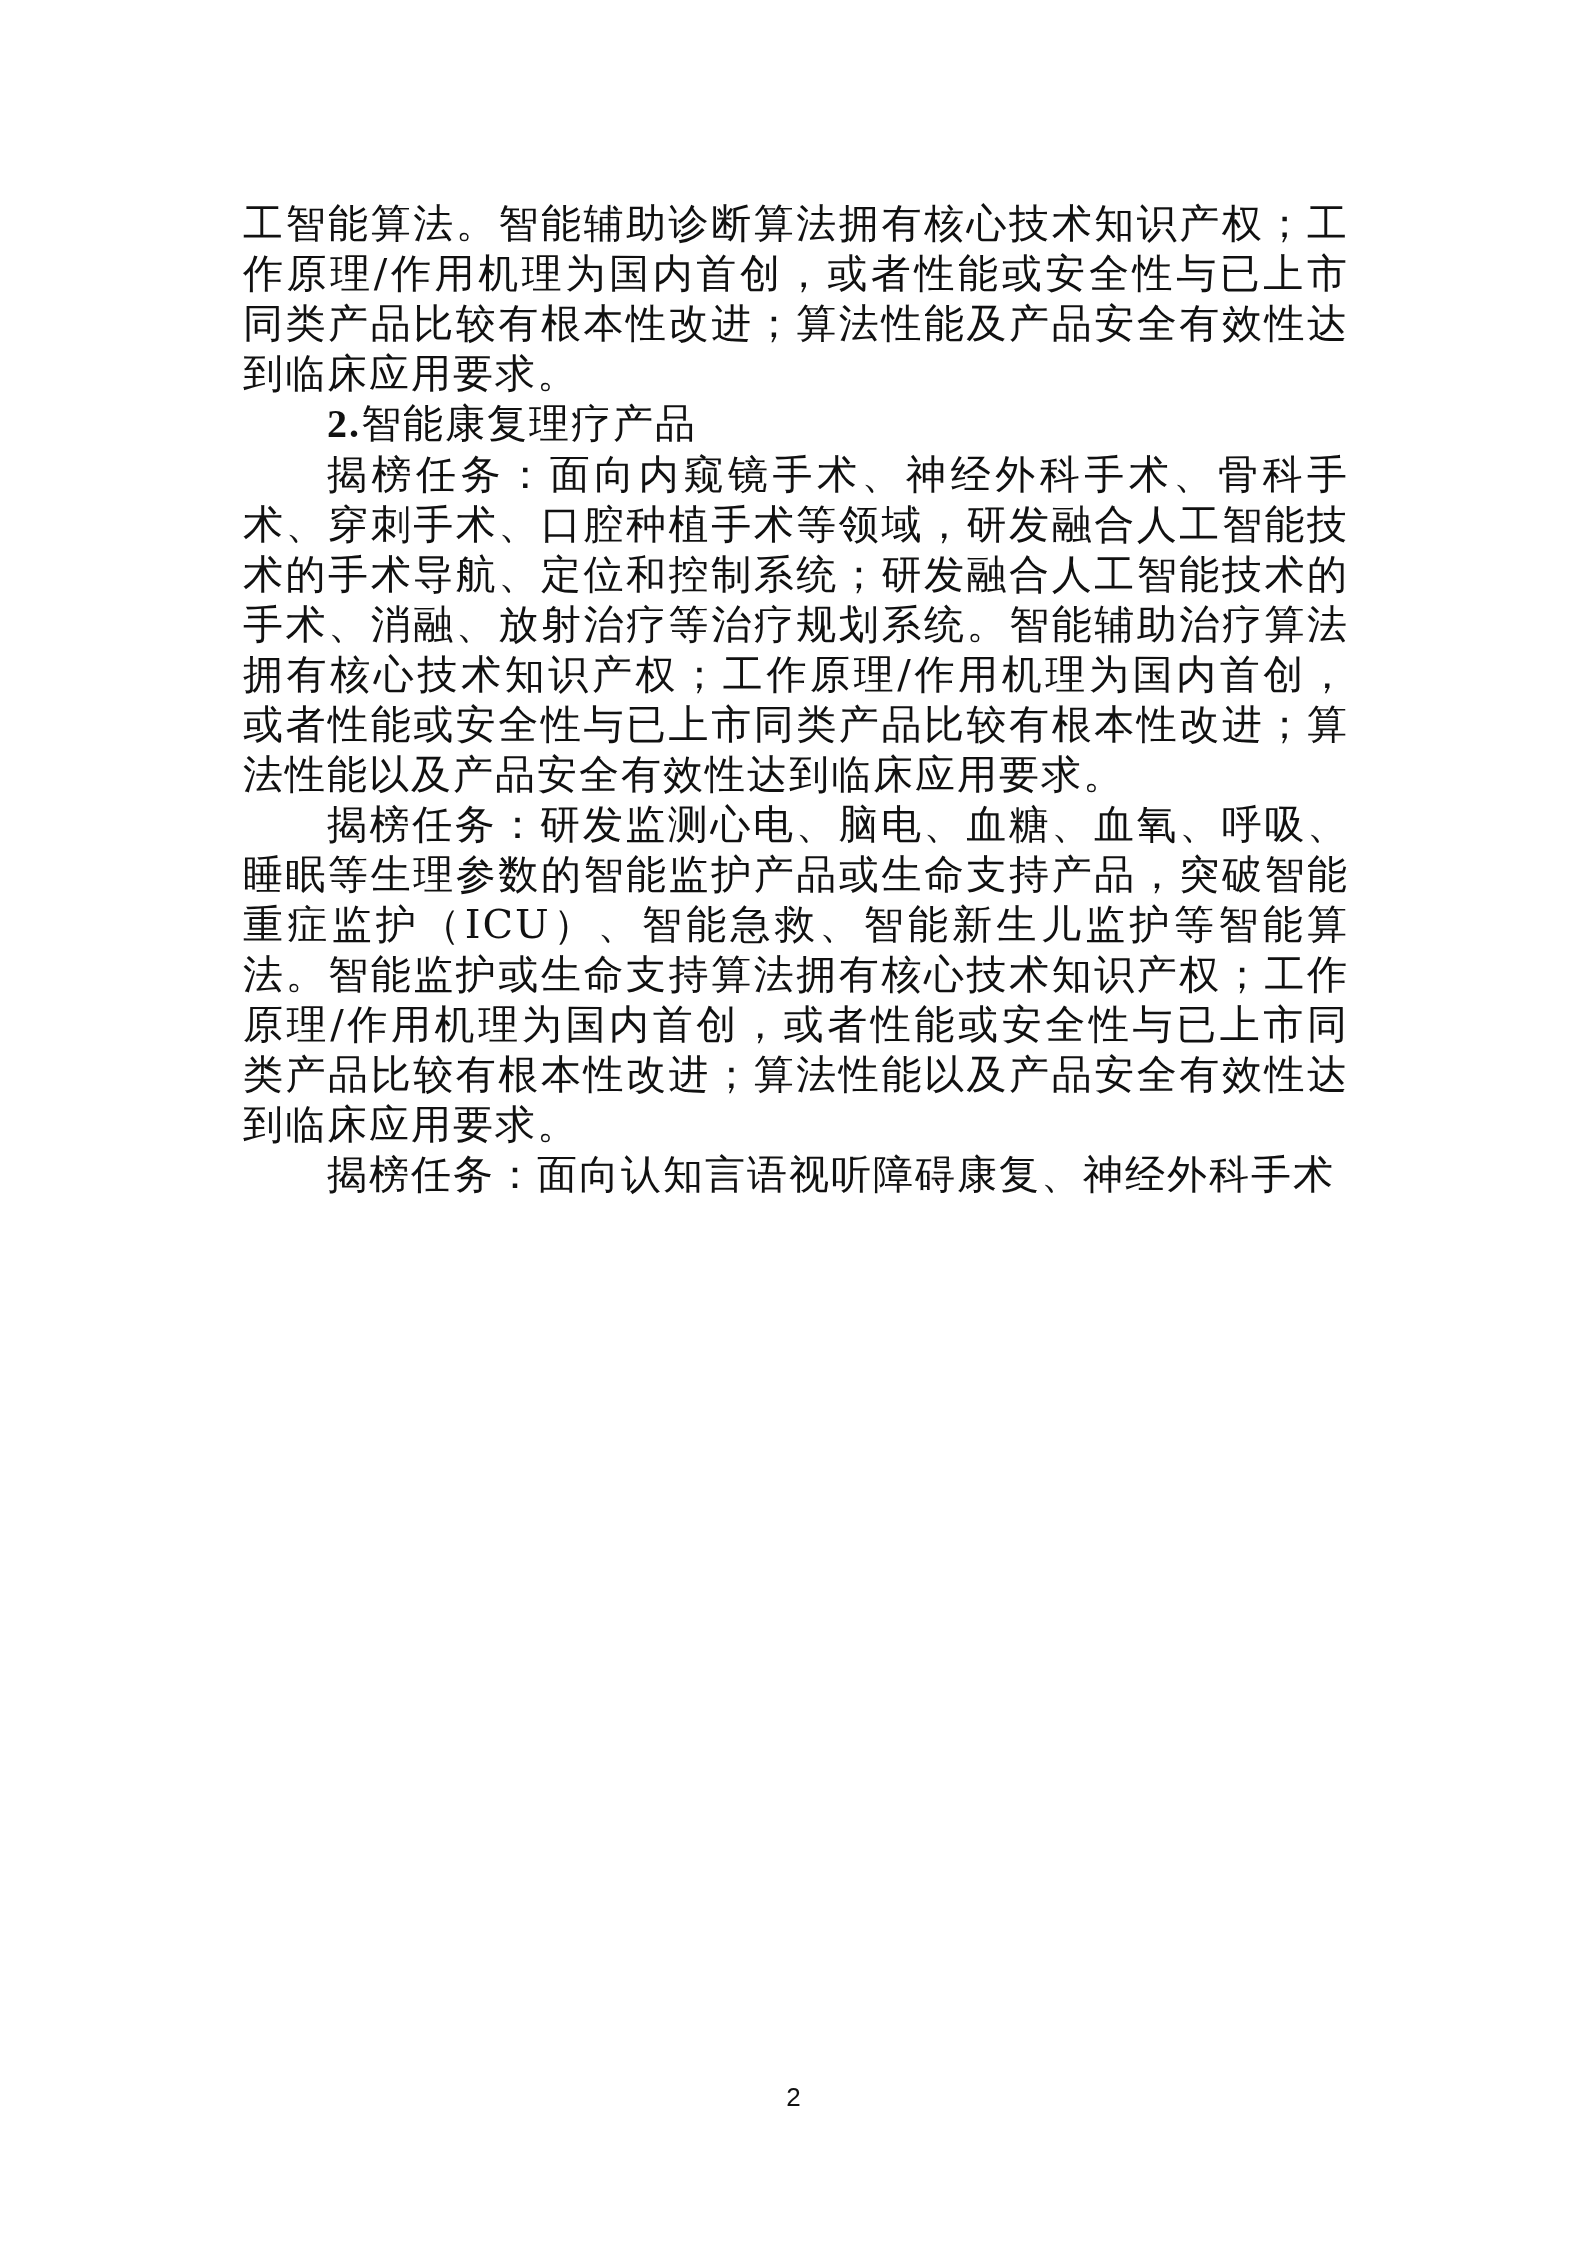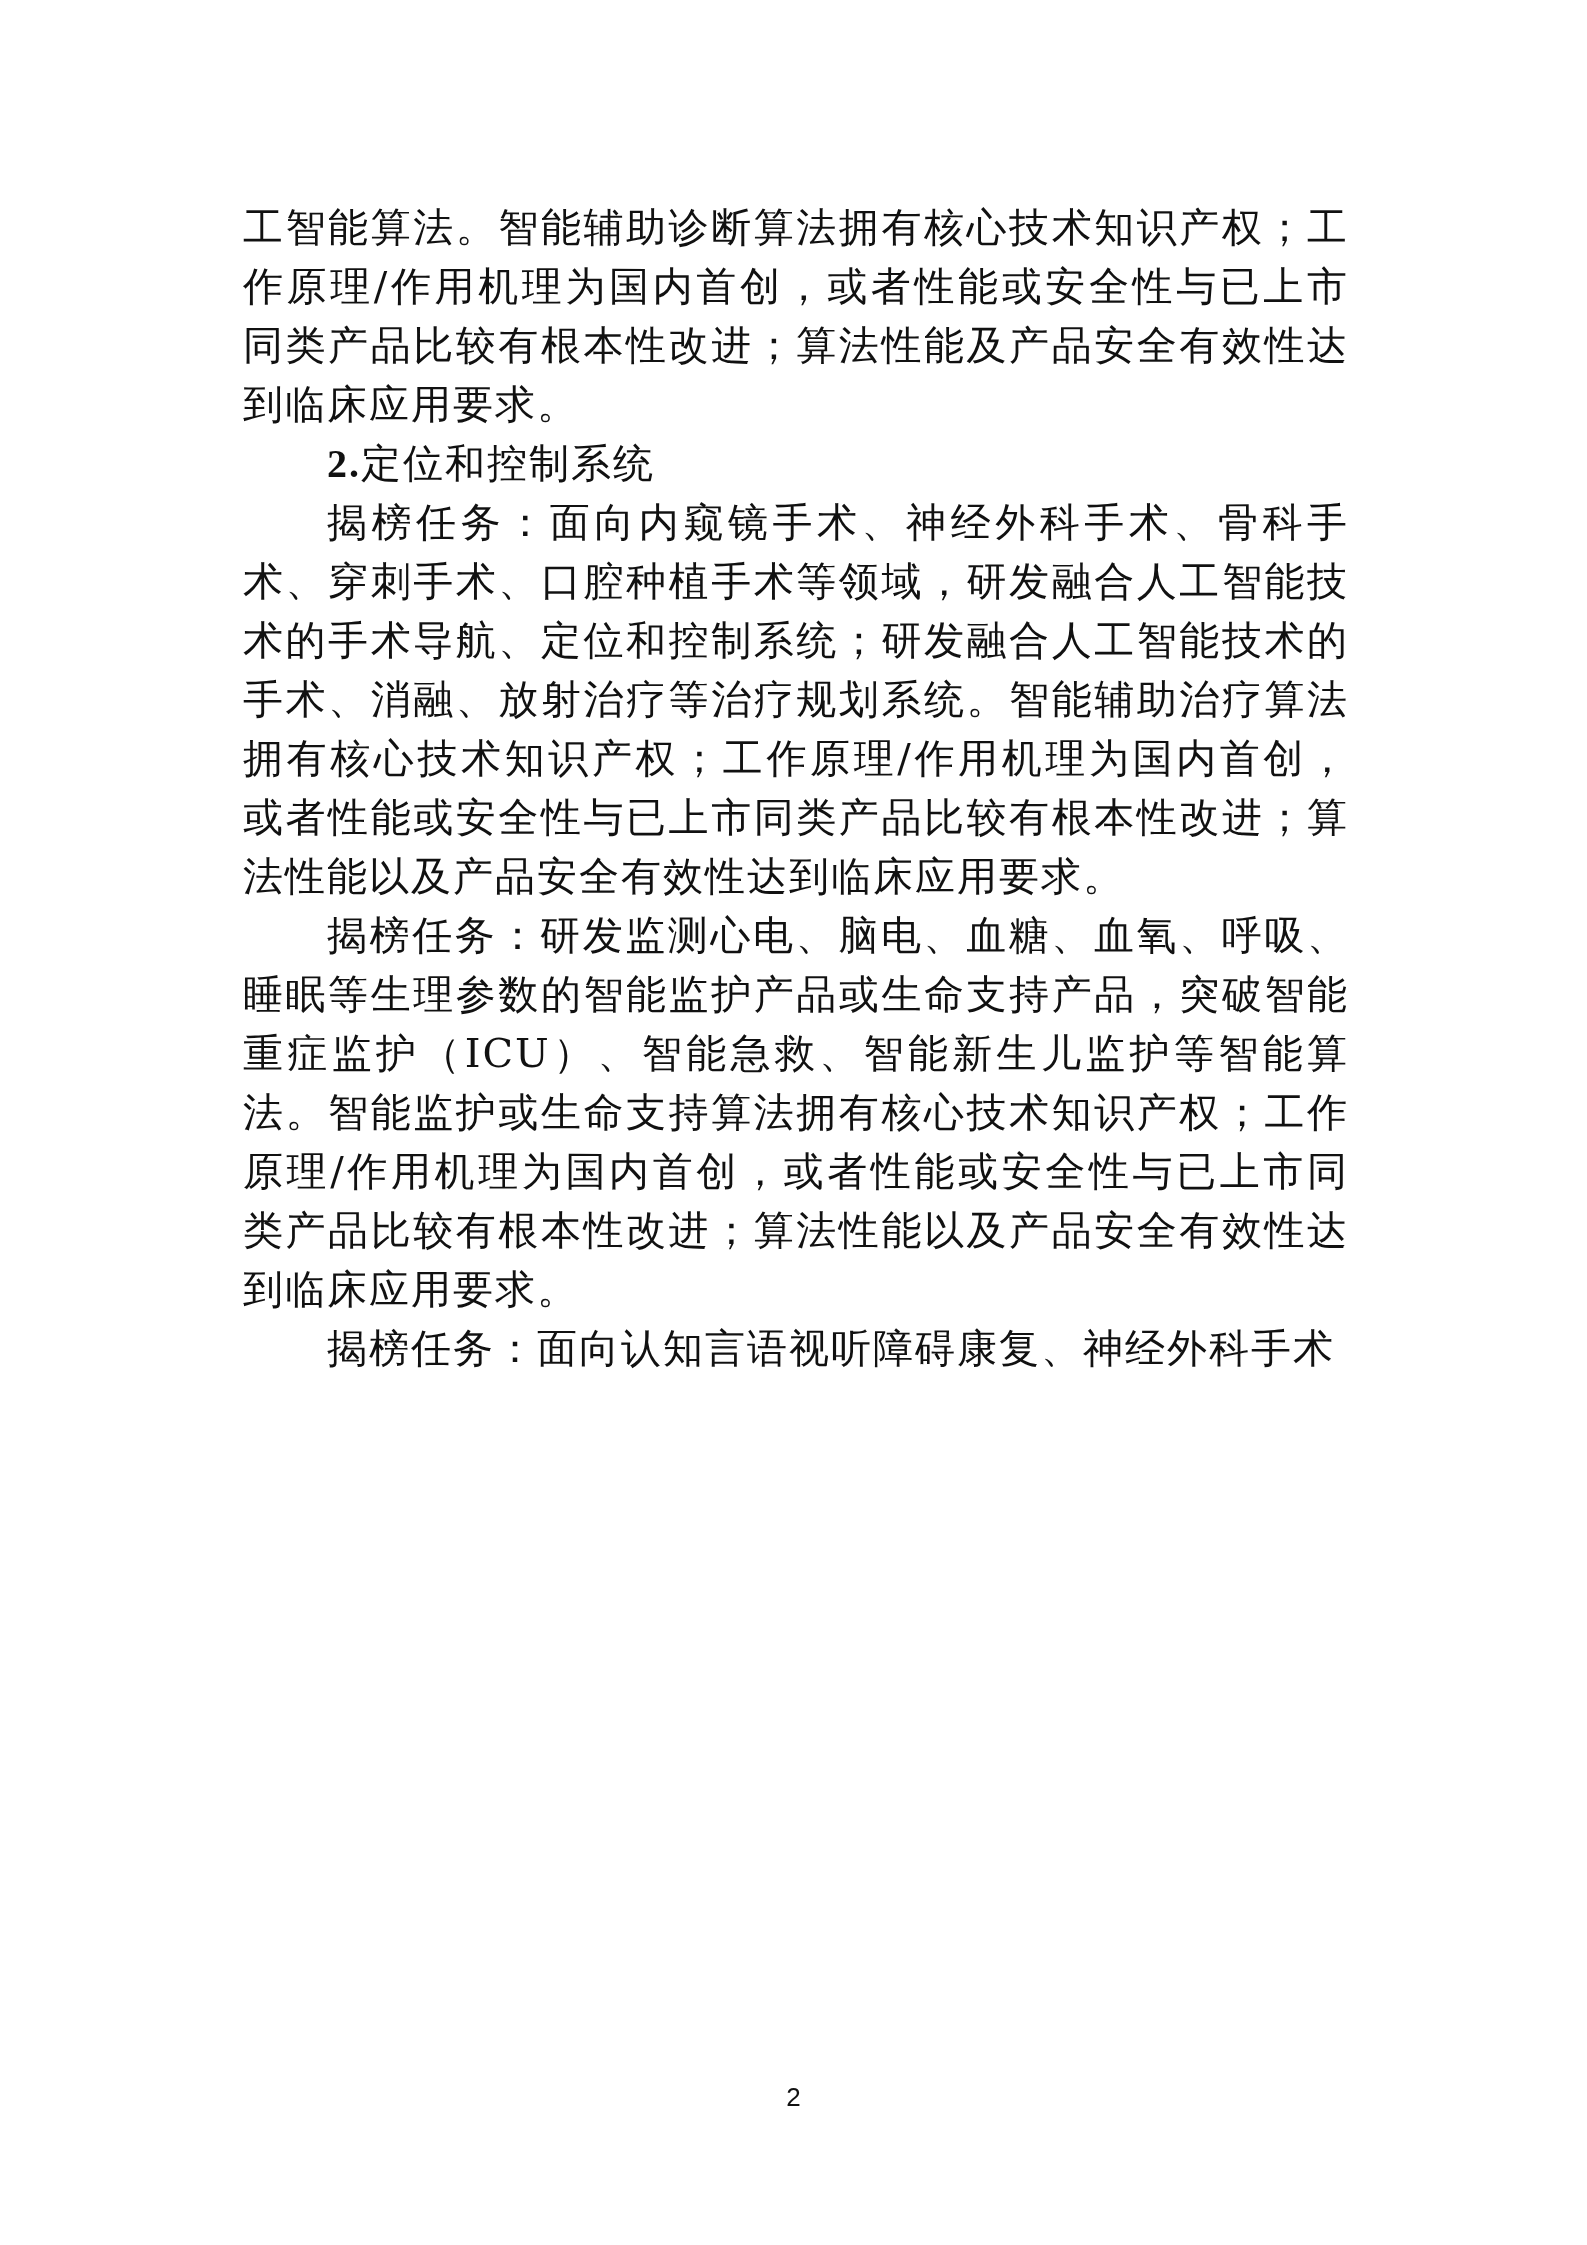--- a/index.html
+++ b/index.html
@@ -4,21 +4,21 @@
 <style>
   html, body { margin: 0; padding: 0; background: #ffffff; }
   body { width: 1587px; height: 2245px; position: relative; overflow: hidden; }
   .page {
     position: absolute;
     left: 243px;
     top: 198px;
     width: 1106px;
     font-family: "DejaVu Serif", "Liberation Serif", serif;
     font-size: 40px;
-    line-height: 59px;
+    line-height: 50px;
     color: #111111;
     text-align: justify;
     text-justify: inter-character;
     letter-spacing: 2px;
   }
   .page p { margin: 0; }
   .indent { text-indent: 84px; }
   .heading { text-indent: 84px; }
   .heading .num { font-family: "Liberation Serif", serif; font-weight: bold; }
   .label { font-weight: normal; }
@@ -31,21 +31,21 @@
     font-size: 26px;
     color: #111111;
   }
 </style>
 </head>
 <body>
 
 <div class="page">
   <p>工智能算法。智能辅助诊断算法拥有核心技术知识产权；工作原理/作用机理为国内首创，或者性能或安全性与已上市同类产品比较有根本性改进；算法性能及产品安全有效性达到临床应用要求。</p>
 
-  <p class="heading"><span class="num">2.</span><span>定位和控制系统</span></p>
+  <p class="heading"><span class="num">2.</span><span>智能康复理疗产品</span></p>
   <p class="indent"><span class="label">揭榜任务：</span><span>面向内窥镜手术、神经外科手术、骨科手术、穿刺手术、口腔种植手术等领域，研发融合人工智能技术的手术导航、定位和控制系统；研发融合人工智能技术的手术、消融、放射治疗等治疗规划系统。智能辅助治疗算法拥有核心技术知识产权；工作原理/作用机理为国内首创，或者性能或安全性与已上市同类产品比较有根本性改进；算法性能以及产品安全有效性达到临床应用要求。</span></p>
 
   <p class="indent"><span class="label">揭榜任务：</span><span>研发监测心电、脑电、血糖、血氧、呼吸、睡眠等生理参数的智能监护产品或生命支持产品，突破智能重症监护（ICU）、智能急救、智能新生儿监护等智能算法。智能监护或生命支持算法拥有核心技术知识产权；工作原理/作用机理为国内首创，或者性能或安全性与已上市同类产品比较有根本性改进；算法性能以及产品安全有效性达到临床应用要求。</span></p>
 
   <p class="indent"><span class="label">揭榜任务：</span><span>面向认知言语视听障碍康复、神经外科手术</span></p>
 </div>
 
 <div class="page-number">2</div>
 
 </body></html>

